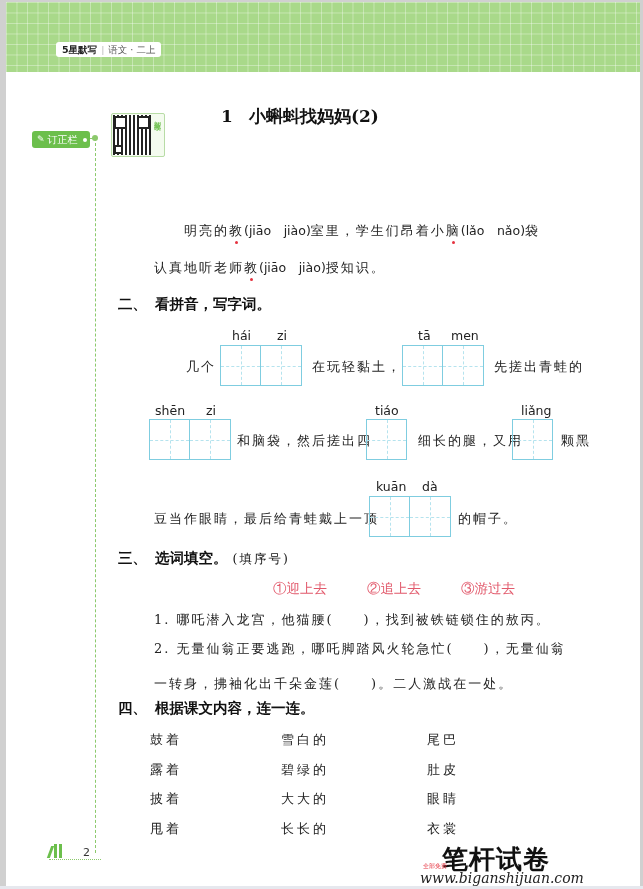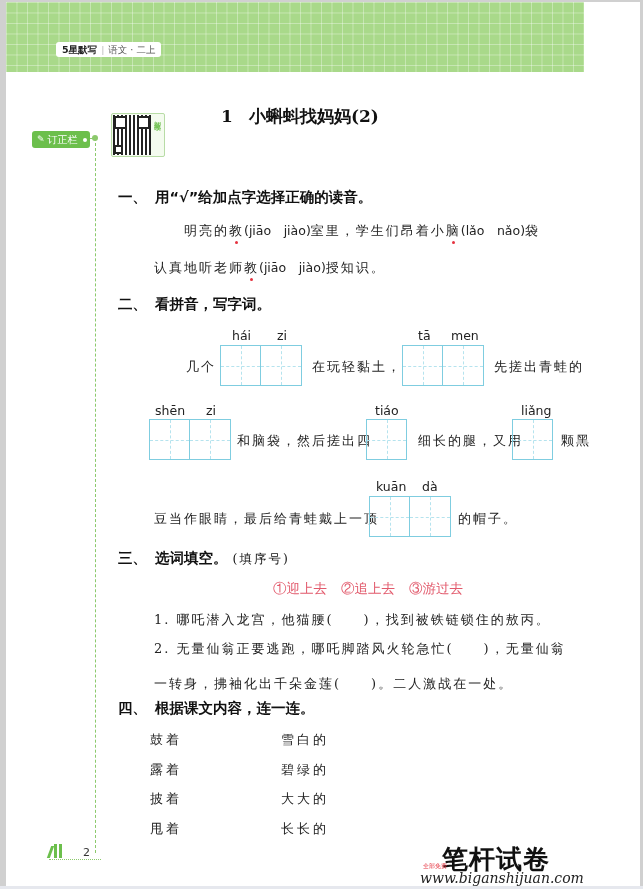--- a/index.html
+++ b/index.html
@@ -1,21 +1,21 @@
 <!DOCTYPE html>
 <html><head>
 <meta charset="utf-8">
 <style>
   * { box-sizing: border-box; margin: 0; padding: 0; }
   html, body { width: 643px; height: 889px; overflow: hidden; background: #d0d0d0; }
   body { position: relative; font-family: "DejaVu Sans", "Liberation Sans", sans-serif; color: #222; }
   .page { position: absolute; left: 6px; top: 2px; width: 634px; height: 884px; background: #fff; overflow: hidden; }
   .bottom-strip { position: absolute; left: 0; top: 886px; width: 643px; height: 3px; background: #e6e8ee; }
   .header-band {
-    position: absolute; left: 0; top: 0; width: 578px; height: 70px;
+    position: absolute; left: 0; top: 0; width: 634px; height: 70px;
     background-color: #a9d98a;
     background-image:
       linear-gradient(rgba(255,255,255,0.35) 1px, transparent 1px),
       linear-gradient(90deg, rgba(255,255,255,0.35) 1px, transparent 1px);
     background-size: 10.5px 10.5px;
   }
   .series-tag {
     position: absolute; left: 50px; top: 40px; height: 15px; padding: 0 6px;
     background: #fff; border-radius: 3px; font-size: 9.5px; line-height: 15px; color: #333;
     display: flex; align-items: center; gap: 4px;
@@ -75,21 +75,21 @@
 
   .grid-group { position: absolute; display: flex; }
   .cell {
     width: 41px; height: 41px; border: 1.5px solid #7fcde0; position: relative;
   }
   .cell + .cell { border-left: none; }
   .cell::before { content: ""; position: absolute; left: 50%; top: 0; bottom: 0; border-left: 1px dashed #b5e3ee; }
   .cell::after { content: ""; position: absolute; top: 50%; left: 0; right: 0; border-top: 1px dashed #b5e3ee; }
   .pinyin { position: absolute; font-size: 12.5px; color: #222; white-space: nowrap; }
 
-  .options { position: absolute; top: 578px; left: 267px; font-family: "DejaVu Serif", "Liberation Serif", serif; font-size: 13.5px; color: #e25a6c; display: flex; gap: 14px; }
+  .options { position: absolute; top: 578px; left: 267px; font-family: "DejaVu Serif", "Liberation Serif", serif; font-size: 13.5px; color: #e25a6c; display: flex; gap: 40px; }
 
   .match-col { position: absolute; font-family: "DejaVu Serif", "Liberation Serif", serif; font-size: 13px; letter-spacing: 3px; color: #222; }
   .match-col div { height: 29.5px; }
 
   .footer-icon { position: absolute; left: 43px; top: 842px; display: flex; gap: 2px; align-items: flex-end; }
   .footer-icon span { display: inline-block; width: 3px; background: #6cbf4c; }
   .page-num { position: absolute; left: 77px; top: 844px; font-size: 11px; color: #333; }
   .page-num-line { position: absolute; left: 43px; top: 857px; width: 52px; border-top: 1px dotted #8cc96c; }
 
   .watermark { position: absolute; left: 414px; top: 840px; }
@@ -123,23 +123,20 @@
     <div class="code">
         <span class="corner"></span>
       </div>
     <div class="label">智能批改</div>
   </div>
 
   <div class="title">
     <span class="num">1</span><span>小蝌蚪找妈妈(2)</span>
   </div>
 
-  <div class="q-head" style="top:186px;">
-    <span class="idx">一、</span><span>用“√”给加点字选择正确的读音。</span>
-  </div>
   <div class="body-text" style="left:178px; top:220px;">
     <span>明亮的</span><span class="dotted">教</span><span class="py">(jiāo　jiào)</span><span>室里，学生们昂着小</span><span class="dotted">脑</span><span class="py">(lǎo　nǎo)</span><span>袋</span>
   </div>
   <div class="body-text" style="left:148px; top:257px;">
     <span>认真地听老师</span><span class="dotted">教</span><span class="py">(jiāo　jiào)</span><span>授知识。</span>
   </div>
 
   <div class="q-head" style="top:293px;">
     <span class="idx">二、</span><span>看拼音，写字词。</span>
   </div>
@@ -208,20 +205,26 @@
     <div>碧绿的</div>
     <div>大大的</div>
     <div>长长的</div>
   </div>
   <div class="match-col" style="left:144px; top:729px;">
     <div>鼓着</div>
     <div>露着</div>
     <div>披着</div>
     <div>甩着</div>
   </div>
+  <div class="match-col" style="left:421px; top:729px;">
+    <div>尾巴</div>
+    <div>肚皮</div>
+    <div>眼睛</div>
+    <div>衣裳</div>
+  </div>
 
   <div class="footer-icon">
     <span style="height:12px; transform:skewX(-20deg);"></span>
     <span style="height:14px;"></span>
     <span style="height:14px;"></span>
   </div>
   <div class="page-num">2</div>
   <div class="page-num-line"></div>
 
   <div class="watermark">

